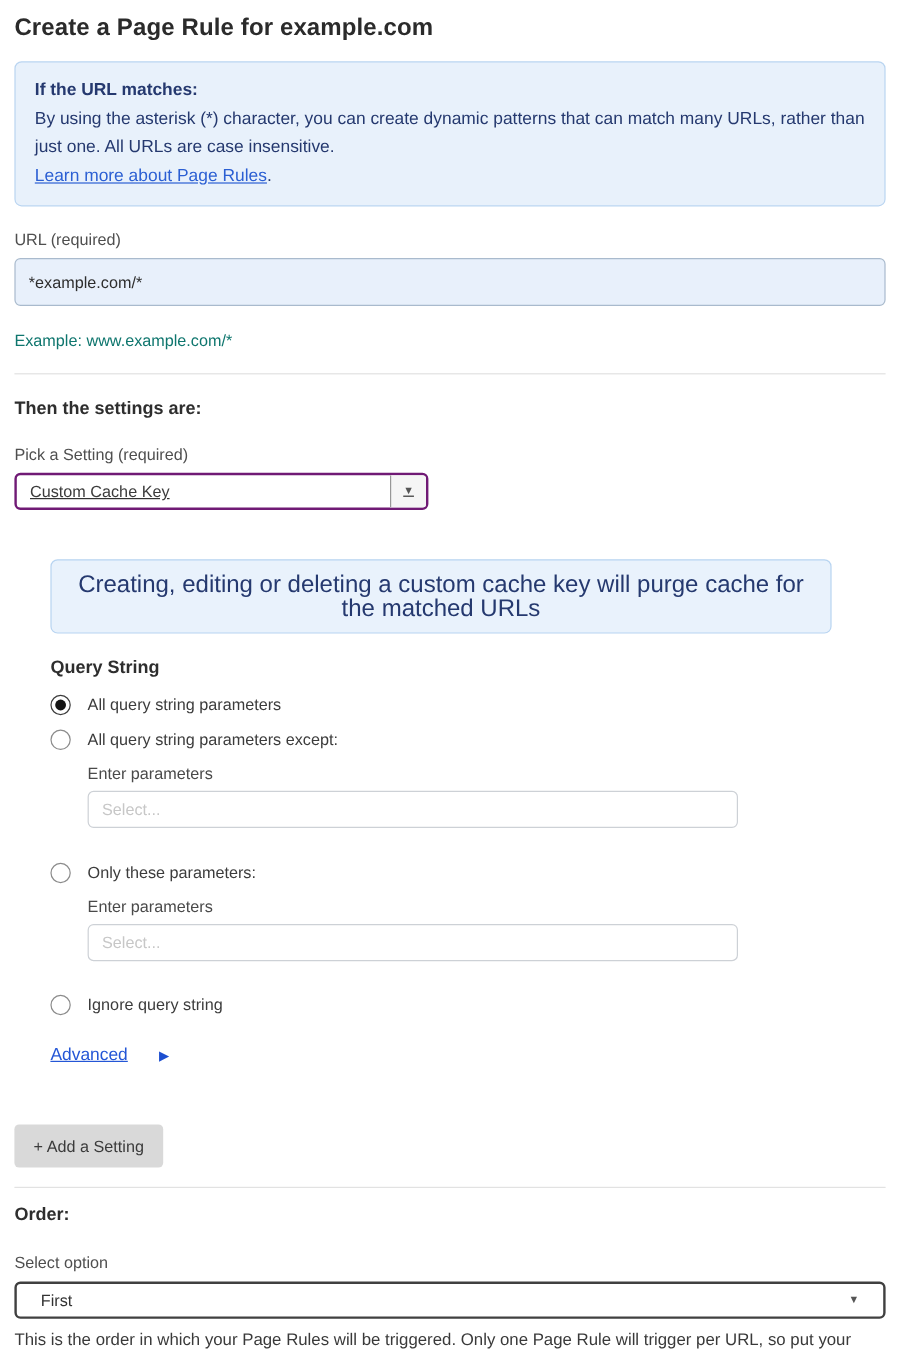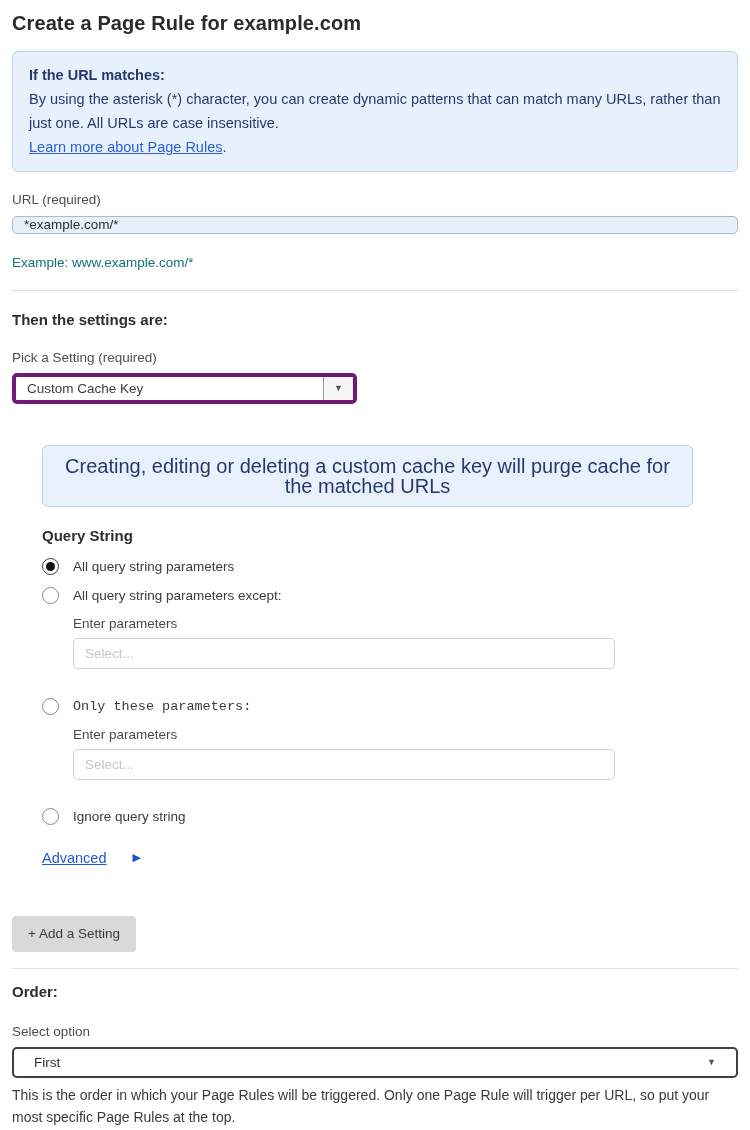--- a/index.html
+++ b/index.html
@@ -16,33 +16,33 @@
   .info-box {
     background:#e8f1fb; border:1px solid #bad5f1; border-radius:6px;
     padding:11px 16px 12px 16px; color:#25396f;
     font-size:14.5px; line-height:24px; margin-bottom:20px;
   }
   .info-box .info-heading { font-weight:bold; }
   .info-box a.info-link { color:#2b5fd3; text-decoration:underline; cursor:pointer; }
 
   .field-label { font-size:13.5px; color:#4f4f4f; margin-bottom:8px; }
   .url-input {
-    width:100%; height:18px; background:#e8f0fb; border:1px solid #a9bacd;
+    width:100%; height:40px; background:#e8f0fb; border:1px solid #a9bacd;
     border-radius:5px; padding:0 11px; font-size:13.5px; color:#2e2e2e;
     font-family:inherit; outline:none;
   }
   .helper-text { font-size:13.5px; color:#0f766e; margin-top:21px; }
 
   .divider { border:none; border-top:1px solid #e2e2e2; margin:20px 0; }
 
   .section-heading { font-size:15px; font-weight:bold; color:#2e2e2e; }
 
   .setting-picker {
-    width:345px; height:31px; border:4px solid #701a75; border-radius:5px;
-    display:flex; align-items:stretch; overflow:hidden; background:#fff; cursor:pointer;
+    width:345px; height:31px; border:2px solid #701a75; border-radius:5px;
+    display:flex; align-items:stretch; overflow:hidden; background:#fff; cursor:pointer;text-decoration:underline;
   }
   .setting-picker .picker-value { flex:1; display:flex; align-items:center; padding:0 11px; font-size:13.5px; color:#3c3c3c; }
   .setting-picker .picker-arrow-cell { width:30px; border-left:1px solid #979797; background:#f5f5f5; display:flex; align-items:center; justify-content:center; }
   .caret-down { font-size:9px; color:#555; line-height:1; }
 
   .indent { margin-left:30px; width:651px; }
 
   .notice-box {
     background:#e9f2fc; border:1px solid #b8d4f1; border-radius:6px;
     padding:10px 14px; color:#25396f; font-size:20px; line-height:20px;
@@ -139,21 +139,21 @@
 
     <div class="radio-row">
       <span class="radio"></span>
       <span class="radio-label">All query string parameters except:</span>
     </div>
     <div class="sub-block">
       <div class="sub-label">Enter parameters</div>
       <input class="param-input" type="text" placeholder="Select..." style="">
     </div>
 
-    <div class="radio-row" style="margin-top:29px;font-family:Liberation Mono, monospace;">
+    <div class="radio-row" style="margin-top:29px;">
       <span class="radio"></span>
       <span class="radio-label">Only these parameters:</span>
     </div>
     <div class="sub-block">
       <div class="sub-label">Enter parameters</div>
       <input class="param-input" type="text" placeholder="Select..." style="">
     </div>
 
     <div class="radio-row" style="margin-top:28px;">
       <span class="radio"></span>

